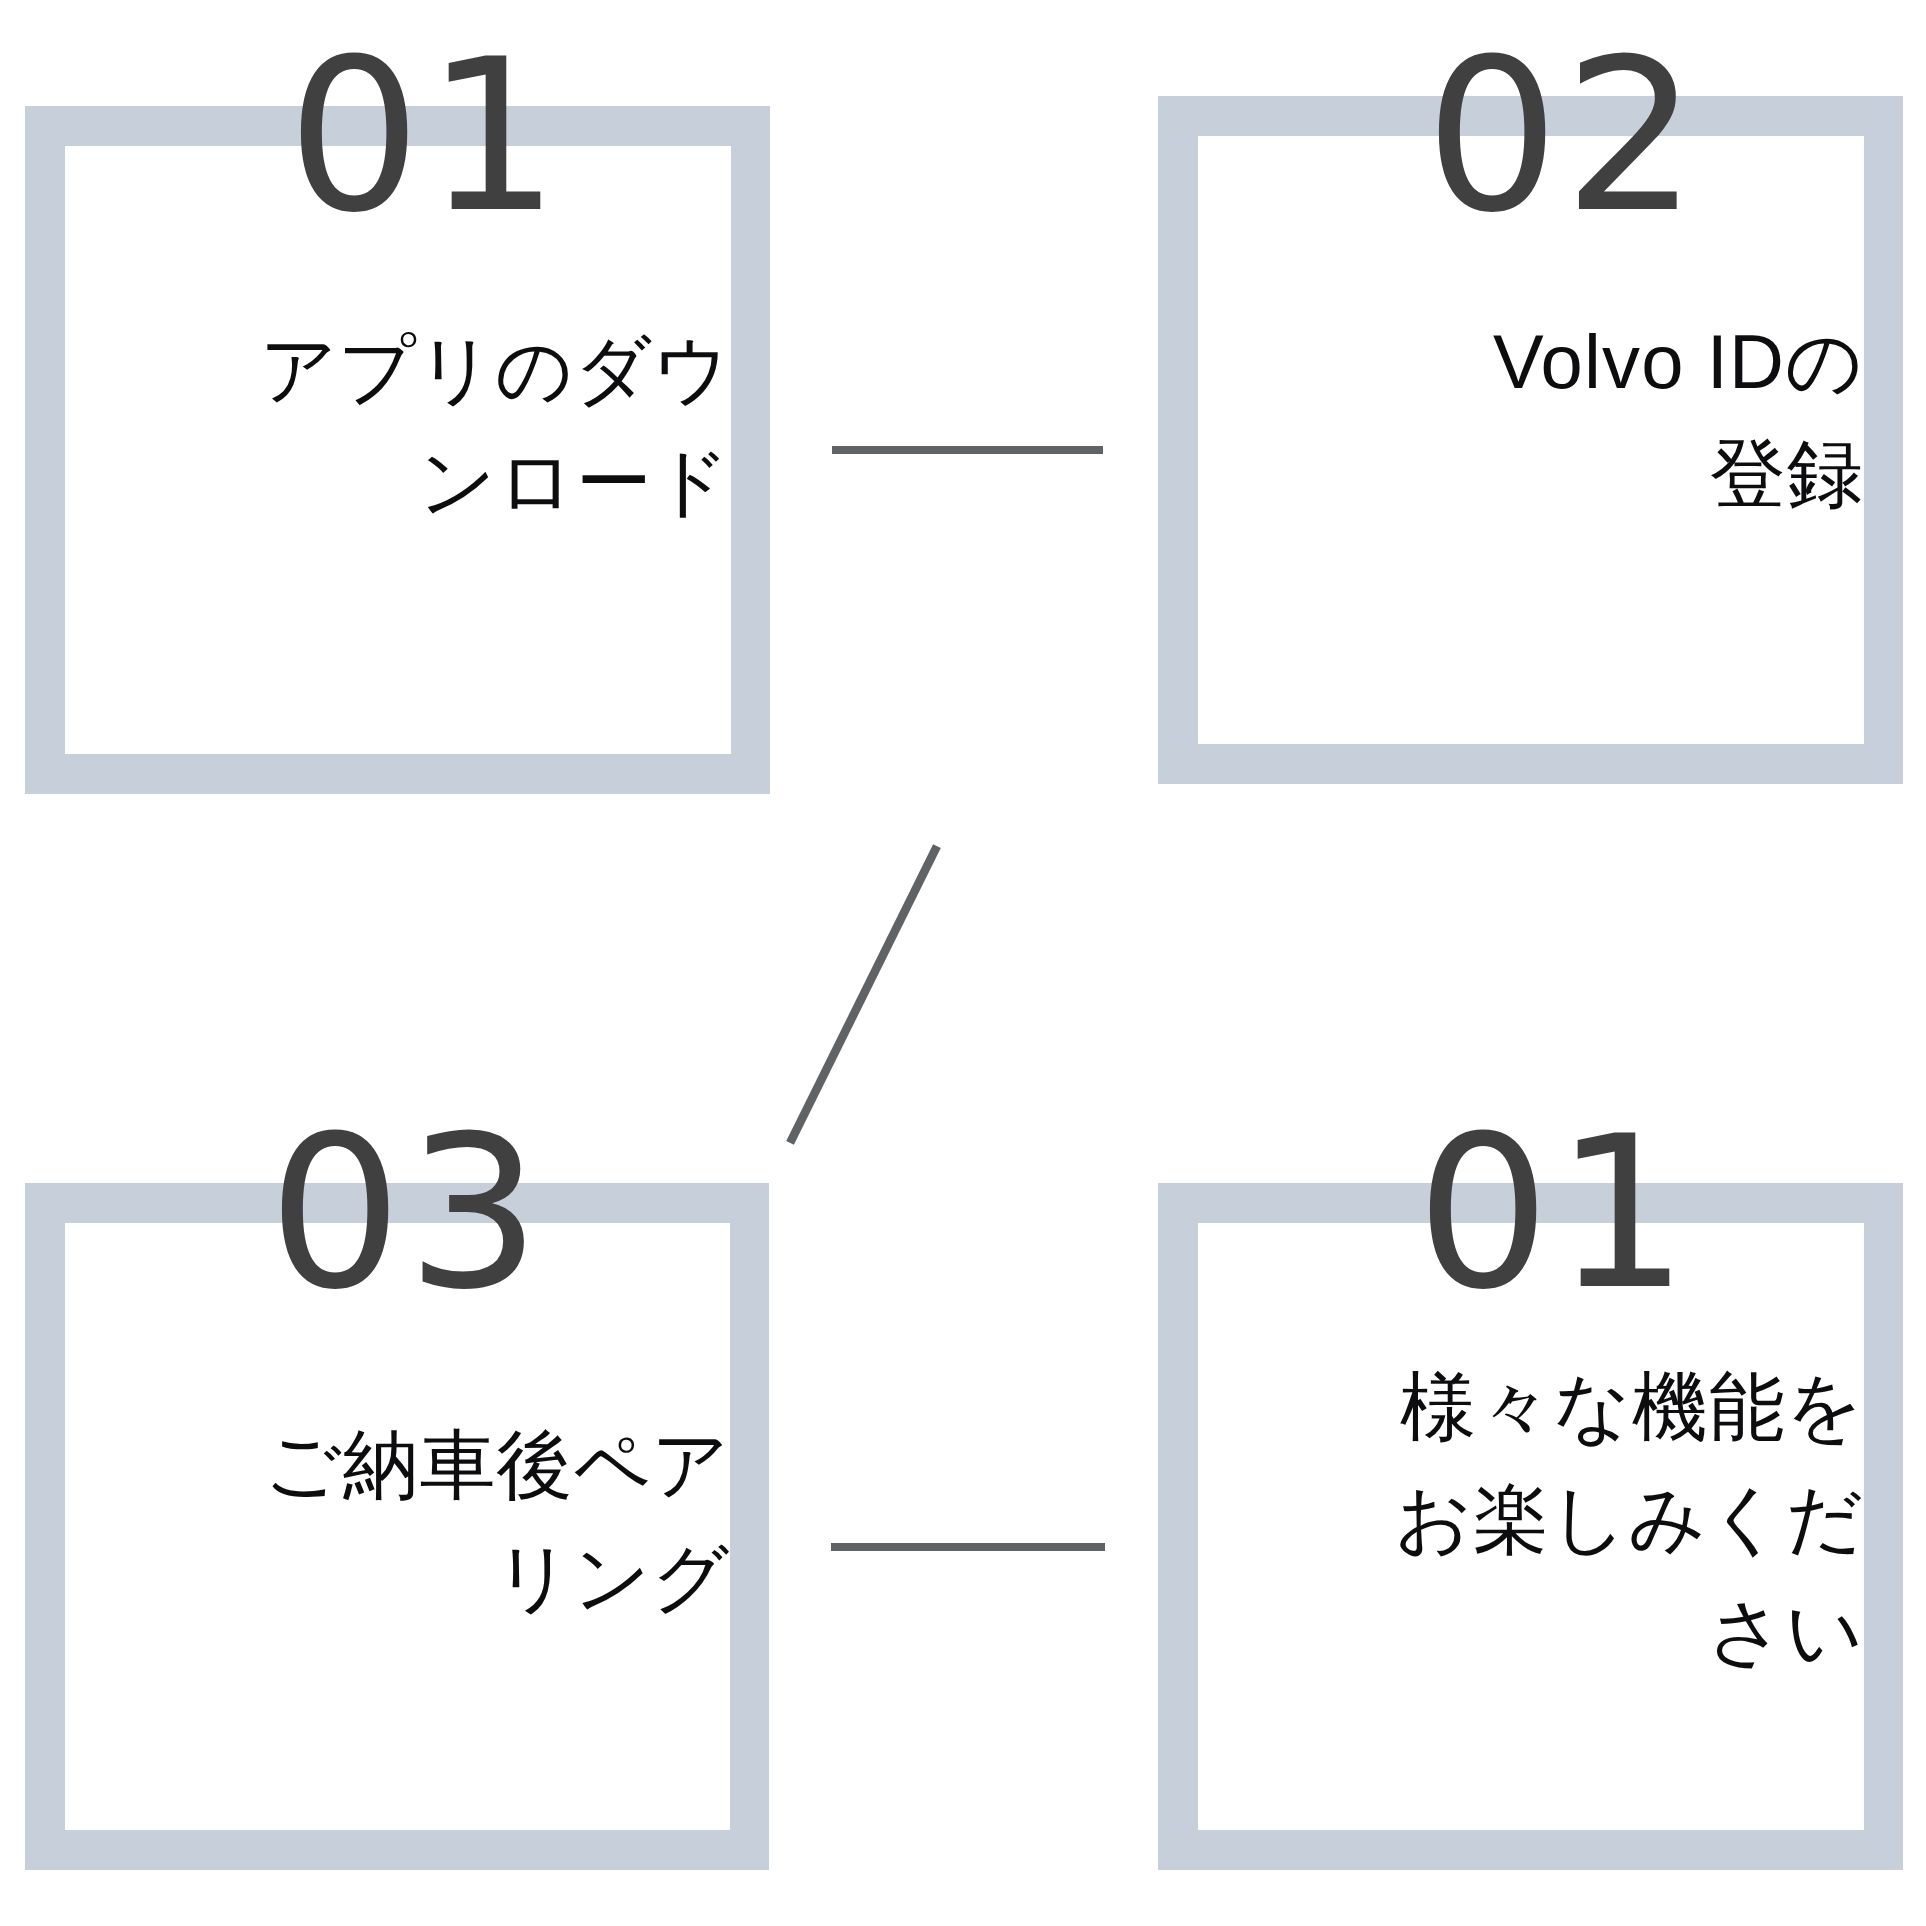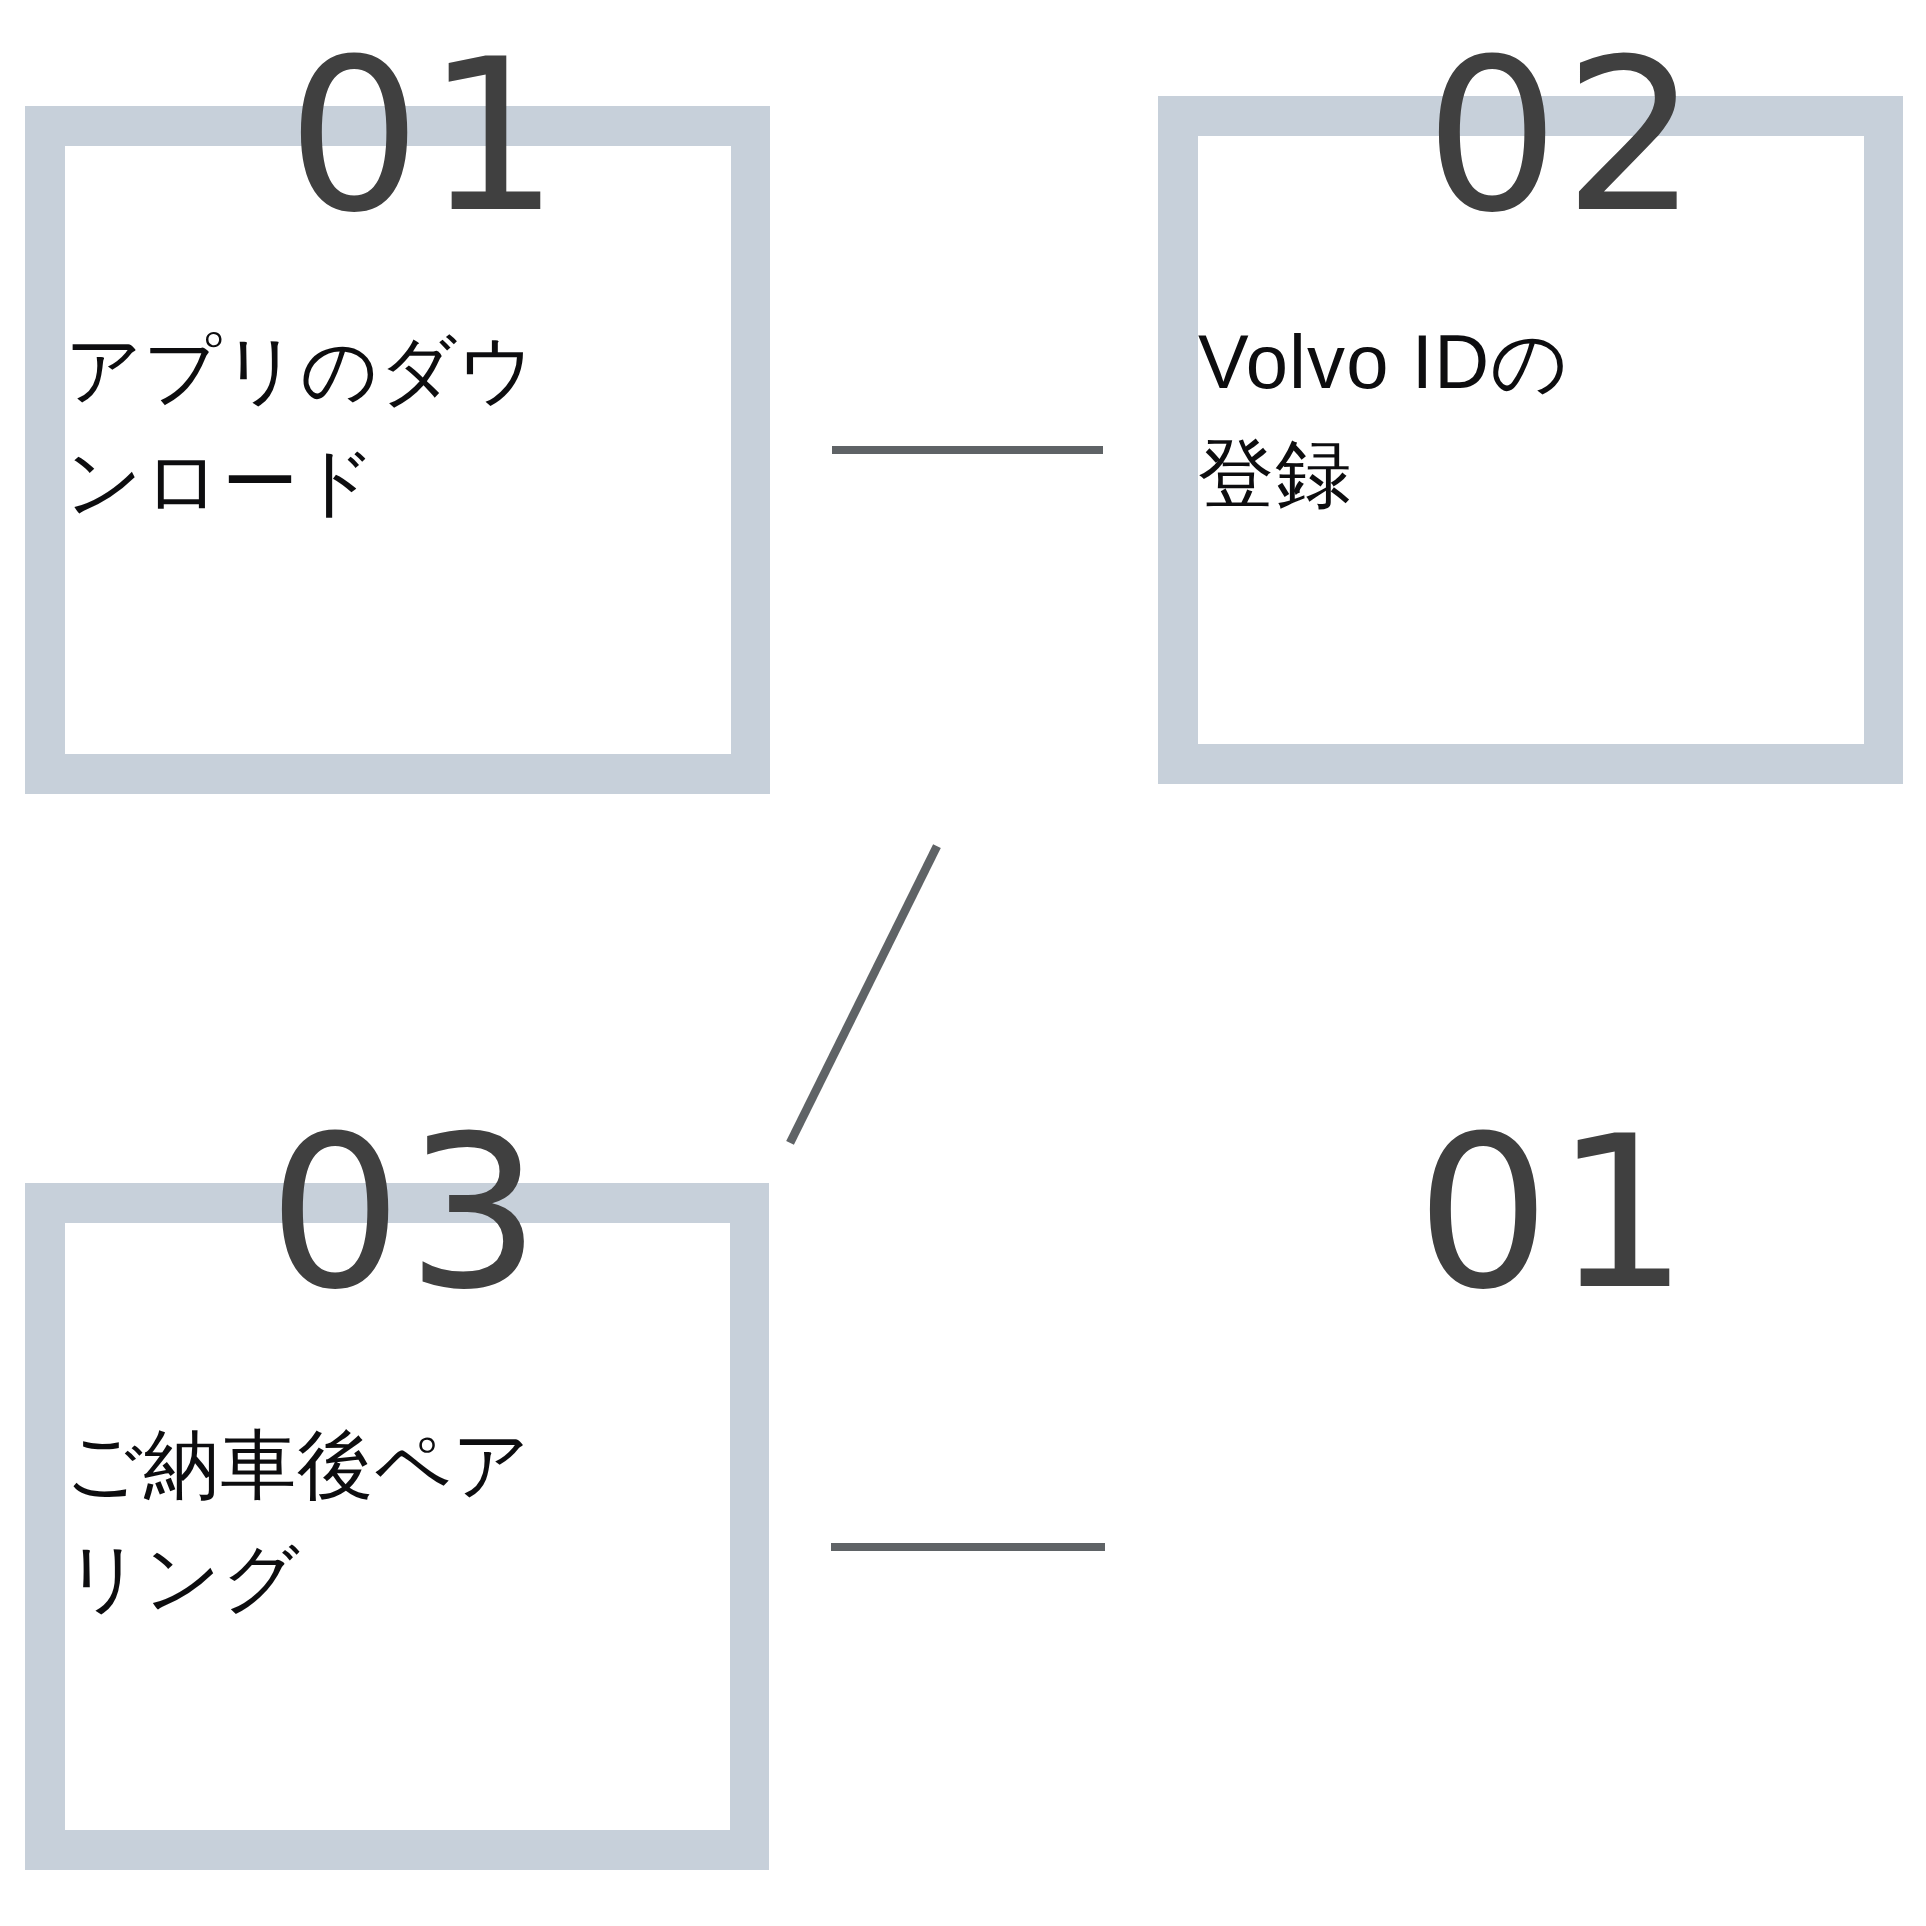--- a/index.html
+++ b/index.html
@@ -34,21 +34,21 @@
     width: 100%;
     height: 100%;
     display: flex;
     align-items: center;
     justify-content: center;
   }
 
   
   .step-text {
     width: 100%;
-    text-align: left;
+    text-align: right;
     color: #0d0d0f;
     font-size: 76px;
     line-height: 1.48;
     font-weight: 400;
     letter-spacing: 0.01em;
     white-space: pre-line;
   }
   .step-text.latin { letter-spacing: 0.015em; }
 
   
@@ -116,20 +116,27 @@
   <div class="step-number n02">02</div>
 
   <div class="step-box b03">
     <div class="step-inner">
       <div class="step-text">ご納車後ペア
 リング</div>
     </div>
   </div>
   <div class="step-number n03">03</div>
 
+  <div class="step-box b04">
+    <div class="step-inner">
+      <div class="step-text">様々な機能を
+お楽しみくだ
+さい</div>
+    </div>
+  </div>
   <div class="step-number n04">01</div>
 
   <div class="connector-h top"></div>
 
   <div class="connector-diag">
     <svg viewBox="0 0 320 620" preserveAspectRatio="none" aria-hidden="true">
       <line x1="14" y1="606" x2="306" y2="14" stroke="#5f6366" stroke-width="17" stroke-linecap="butt"></line>
     </svg>
   </div>
 

